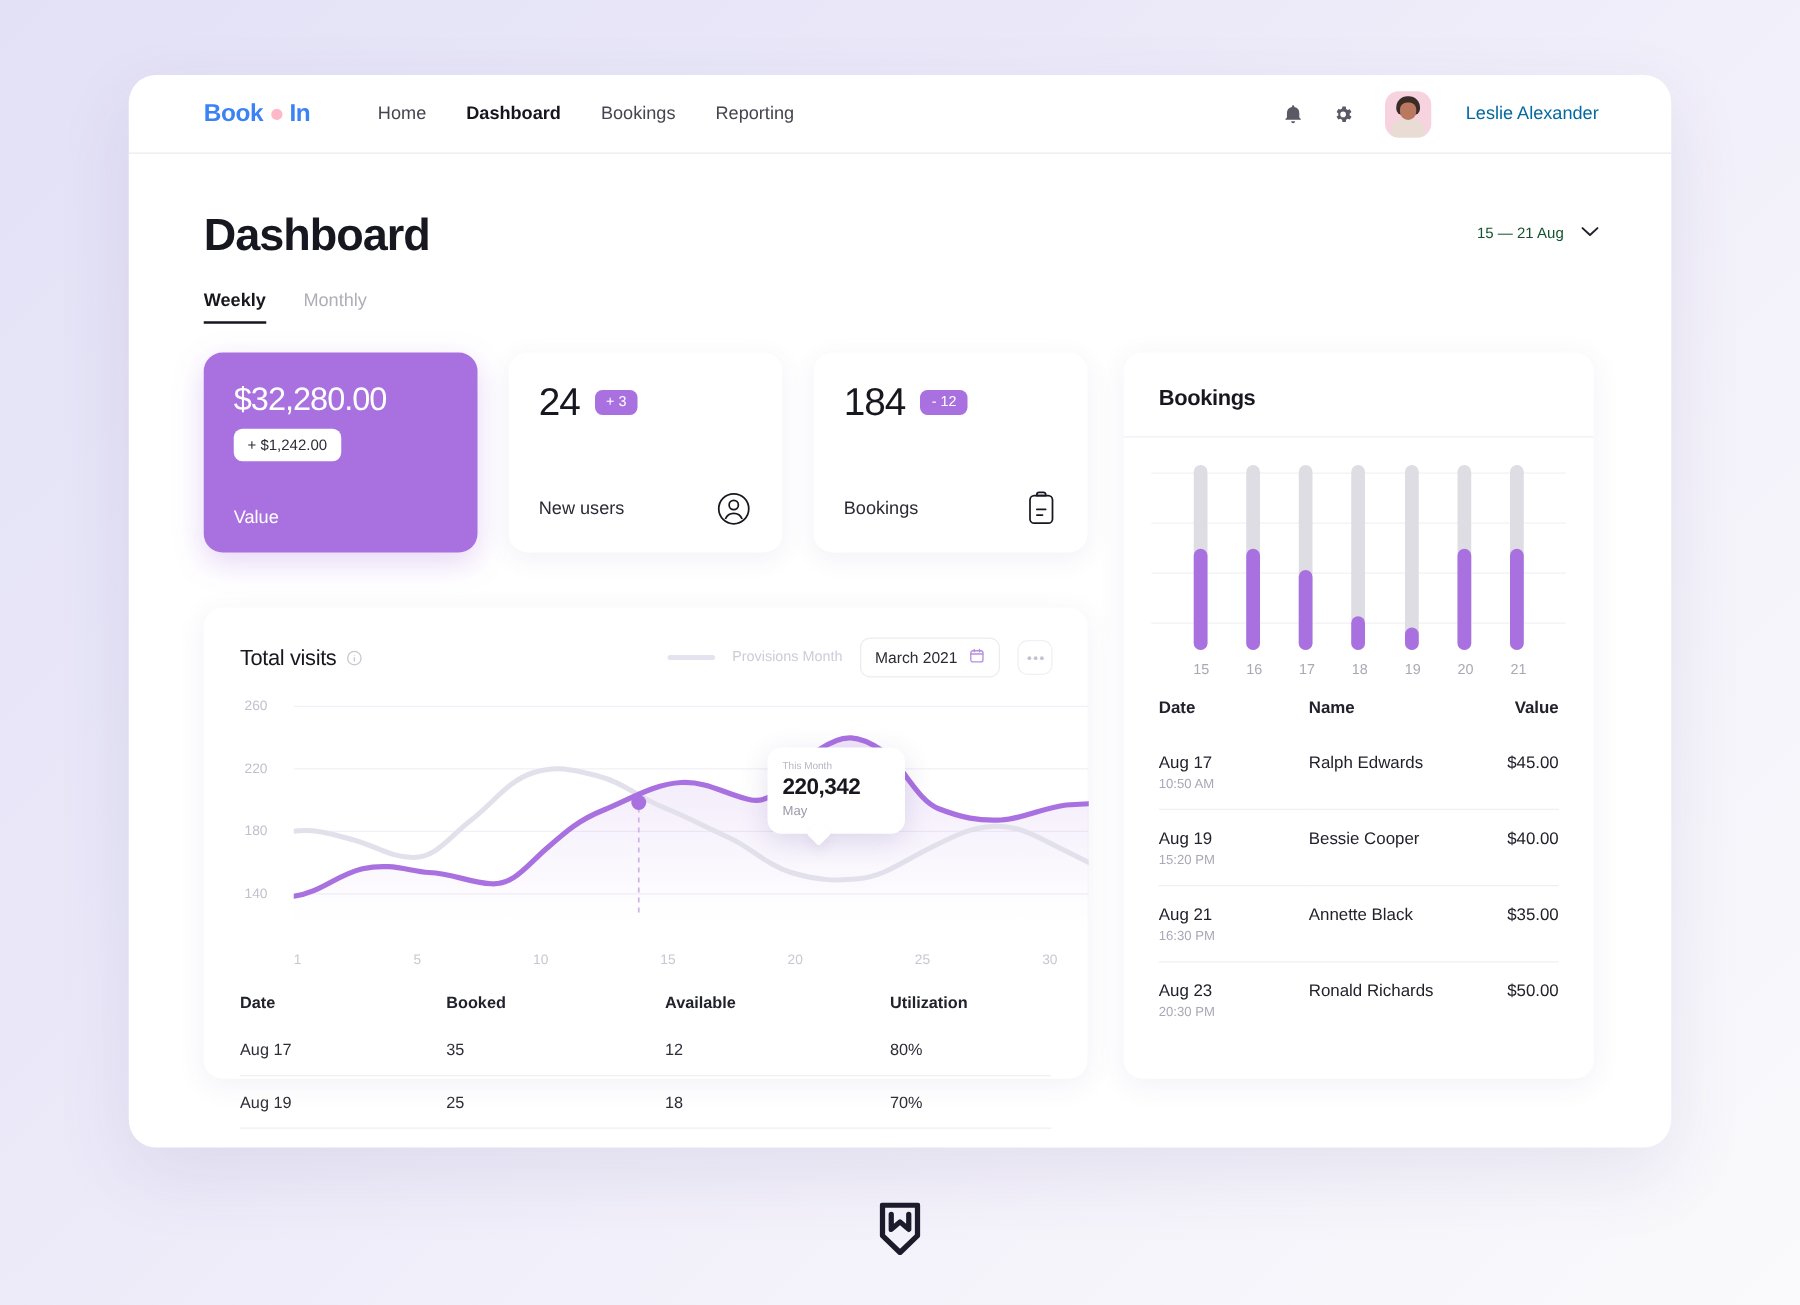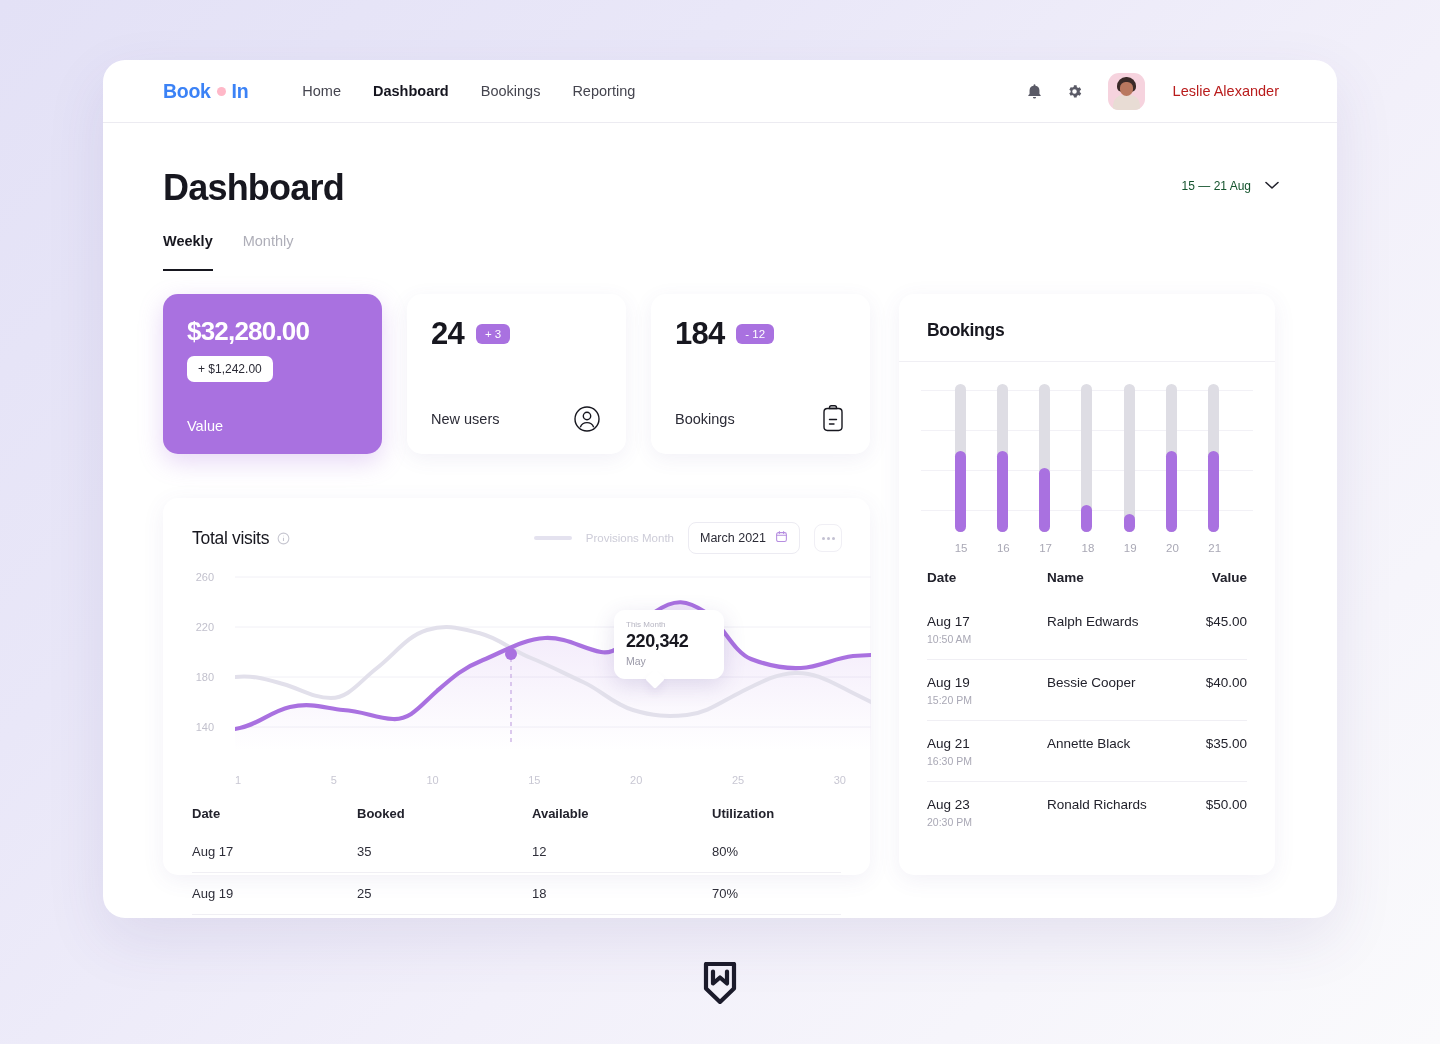--- a/index.html
+++ b/index.html
@@ -88,21 +88,21 @@
   .avatar .face {
     position:absolute; left:12px; top:9px; width:13px; height:14px;
     background:#b9785f; border-radius: 6px 6px 7px 7px;
   }
   .avatar .body {
     position:absolute; left:5px; top:22px; width:27px; height:16px;
     background:#e8dcd4; border-radius: 10px 10px 0 0;
   }
   .username {
     font-size: 14.5px;
-    color: #b91c1c;
+    color: #0369a1;
     margin-left: 10px;
     white-space: nowrap;
   }
 
   
   .page-head {
     padding: 44px 58px 0 60px;
     display: flex;
     align-items: flex-start;
   }
@@ -125,21 +125,21 @@
   }
 
   .tabs {
     padding: 24px 60px 0;
     display: flex;
     gap: 30px;
   }
   .tab {
     font-size: 14.5px;
     color: #aeaeb8;
-    padding-bottom: 20px;
+    padding-bottom: 8px;
     cursor: pointer;
   }
   .tab.active {
     color: #17171f;
     font-weight: 700;
     border-bottom: 2px solid #17171f;
   }
 
   
   .main {
@@ -163,21 +163,21 @@
     flex-direction: column;
     position: relative;
   }
   .stat-card.accent {
     background: #a971e0;
     box-shadow: 0 8px 24px rgba(169,113,224,.28);
   }
   .stat-top { display: flex; align-items: center; gap: 12px; }
   .stat-value {
     font-size: 31px;
-    font-weight: 700;
+    font-weight: 400;
     color: #17171f;
     letter-spacing: -.8px;
     white-space: nowrap;
   }
   .stat-card.accent .stat-value { color: #fff; font-size: 26px; }
   .badge {
     font-size: 11.5px;
     padding: 4px 9px;
     border-radius: 6px;
     background: #a971e0;

